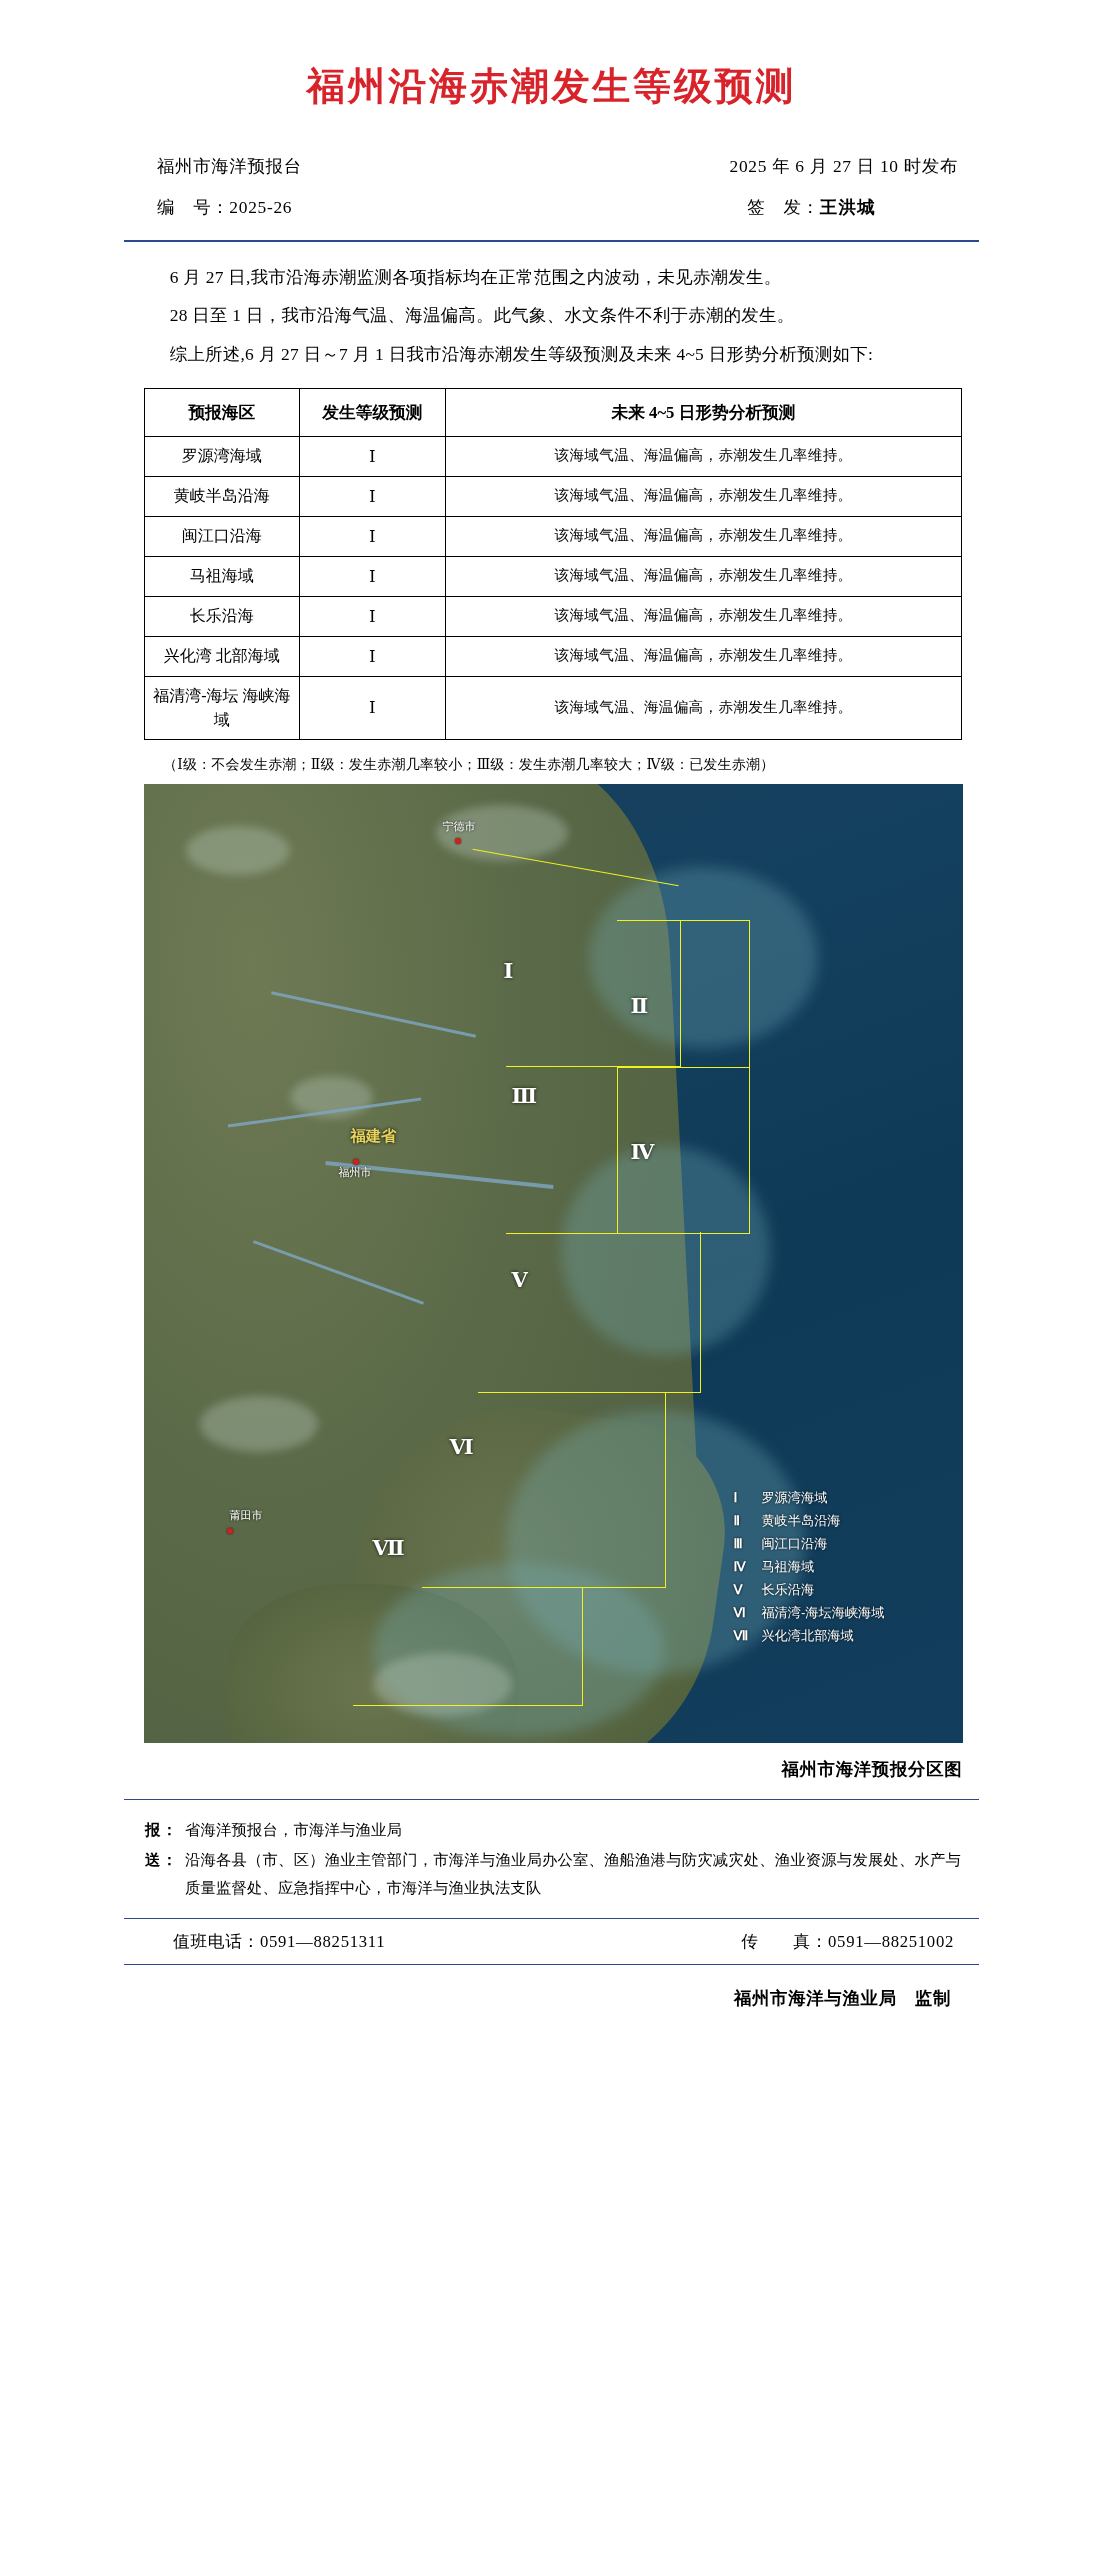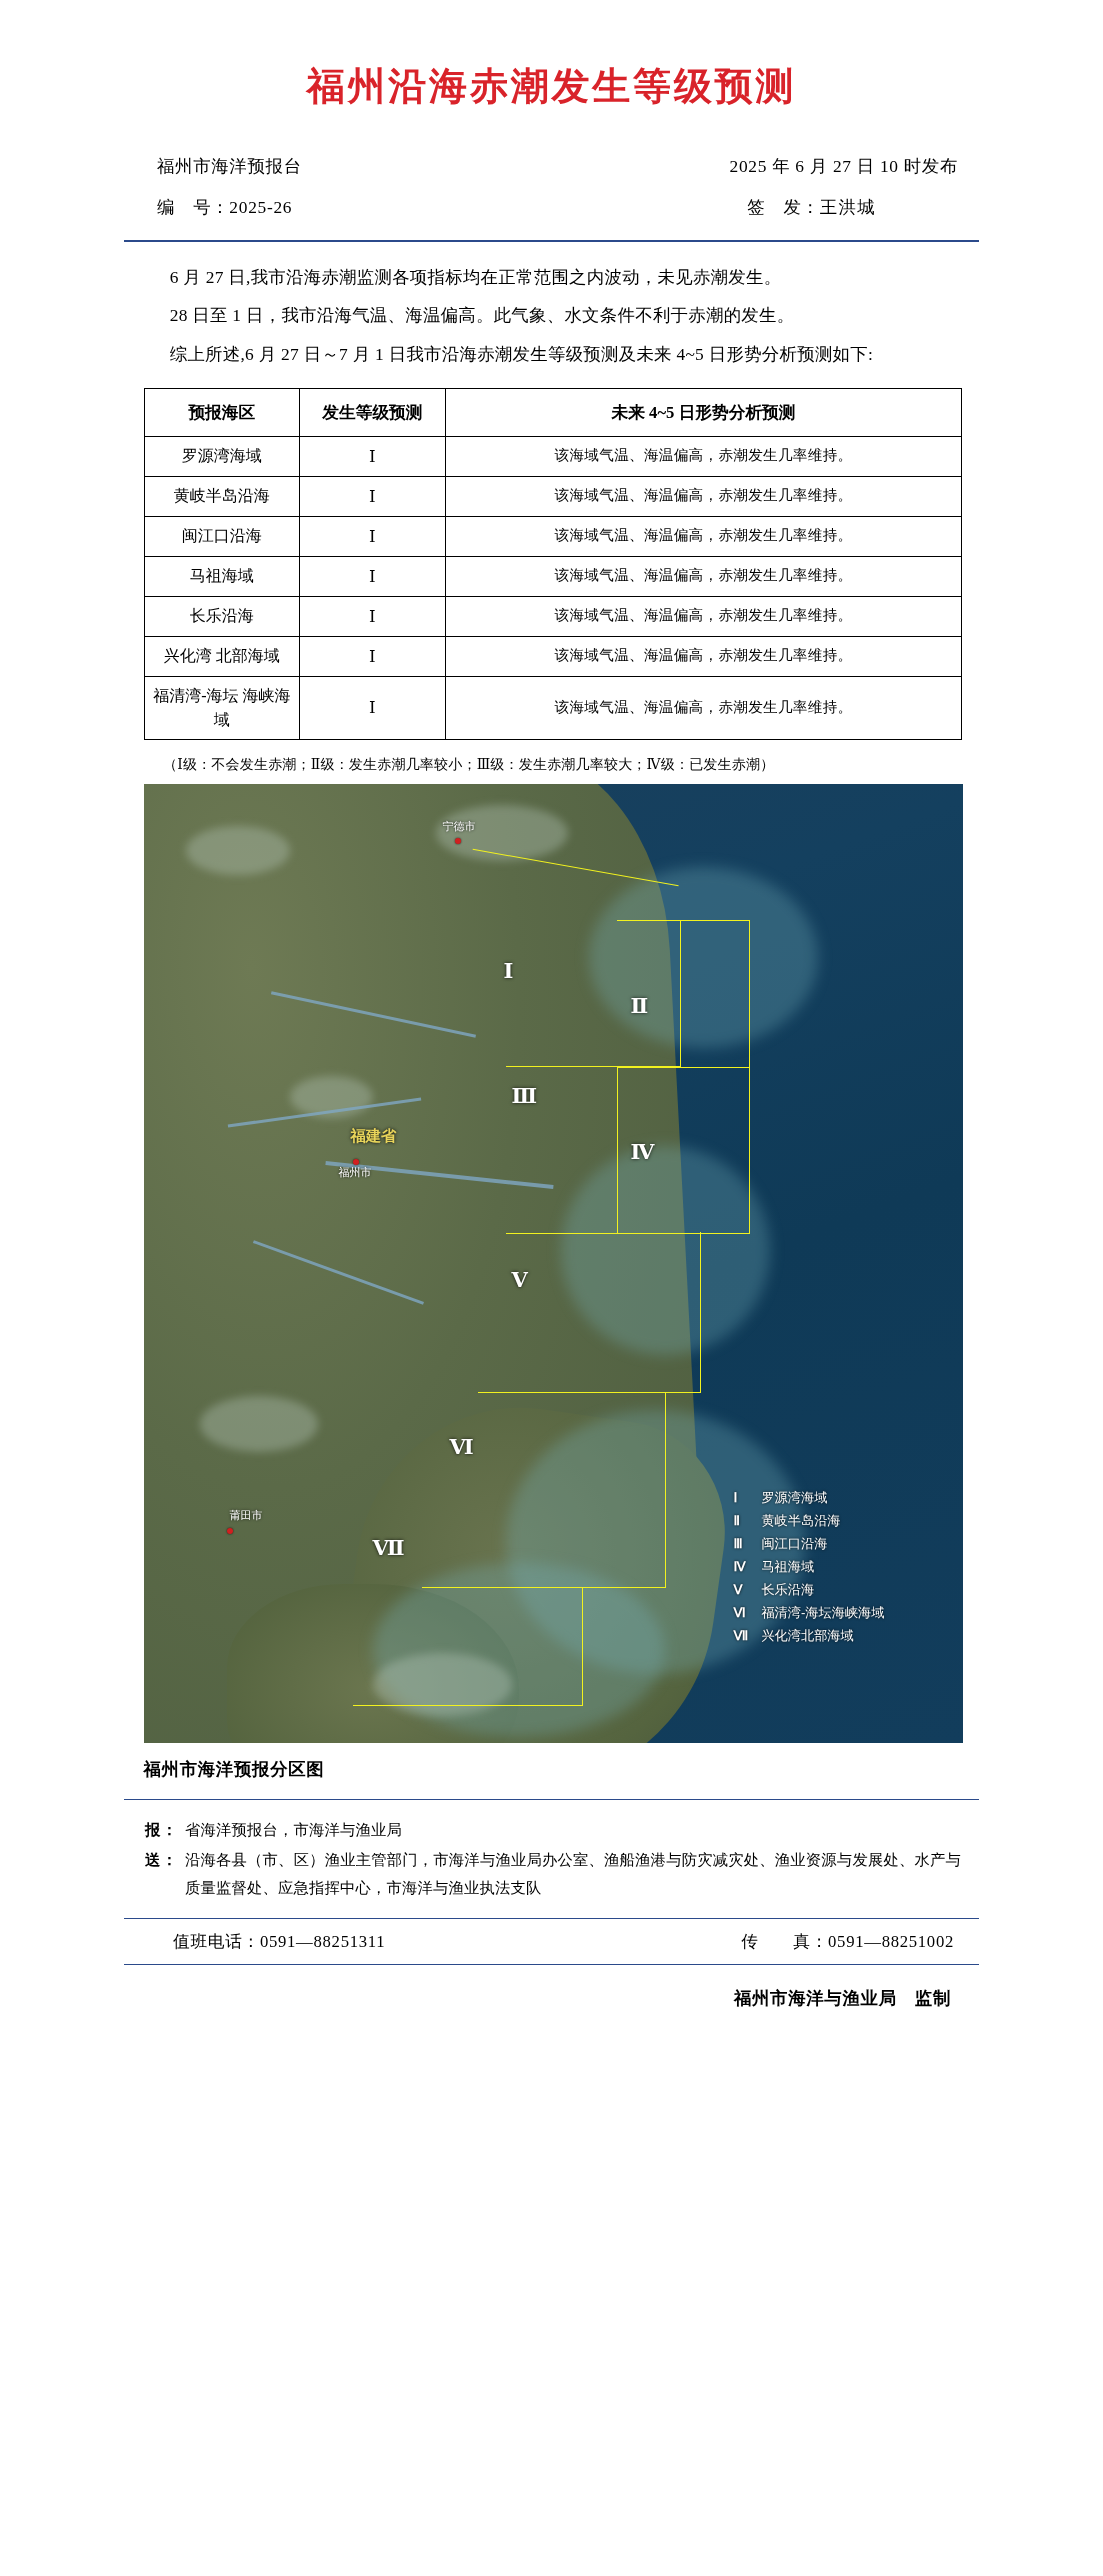--- a/index.html
+++ b/index.html
@@ -45,21 +45,21 @@
   }
   .meta-row {
     display: flex;
     justify-content: space-between;
     align-items: baseline;
     padding: 0 21px 0 33px;
   }
   .meta-left { letter-spacing: 0.7px; }
   .meta-right { letter-spacing: 0.7px; }
   .meta-right .sig-name {
-    font-weight: normal;
+    font-weight: bold;
     letter-spacing: 1.4px;
   }
   .meta-row.second { margin-top: 8.3px; }
   .meta-row.second .meta-right {
     padding-right: 82px;
   }
 
   
   .rule {
     margin-top: 15.3px;
@@ -230,21 +230,21 @@
   }
   .legend .lg-row { white-space: nowrap; }
   .legend .lg-num {
     display: inline-block;
     min-width: 28px;
     font-family: "Liberation Serif", serif;
     font-weight: bold;
   }
   .map-caption {
     margin-top: 14px;
-    text-align: left;
+    text-align: right;
     font-size: 17.4px;
     font-weight: bold;
     letter-spacing: 0.7px;
   }
 
   
   .dist {
     margin-top: 16.7px;
     padding: 0 18px 0 21px;
     font-size: 15.3px;

